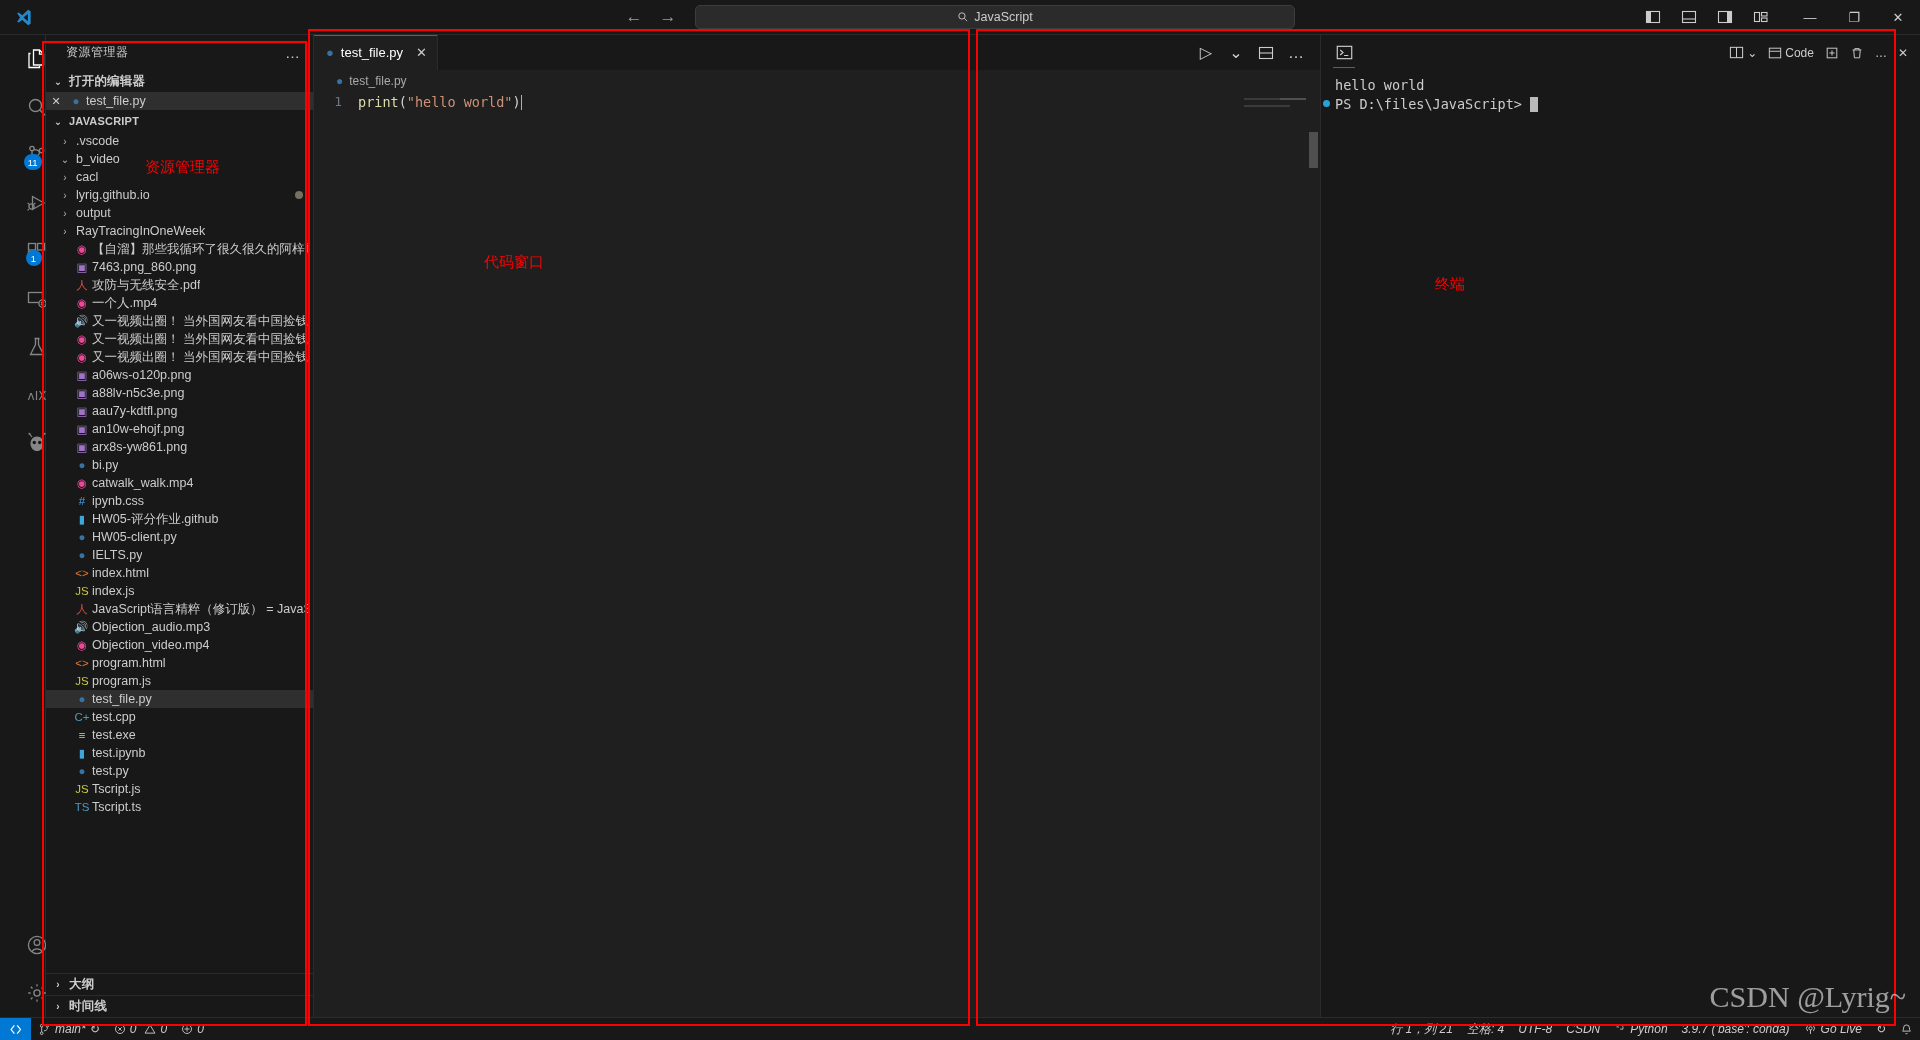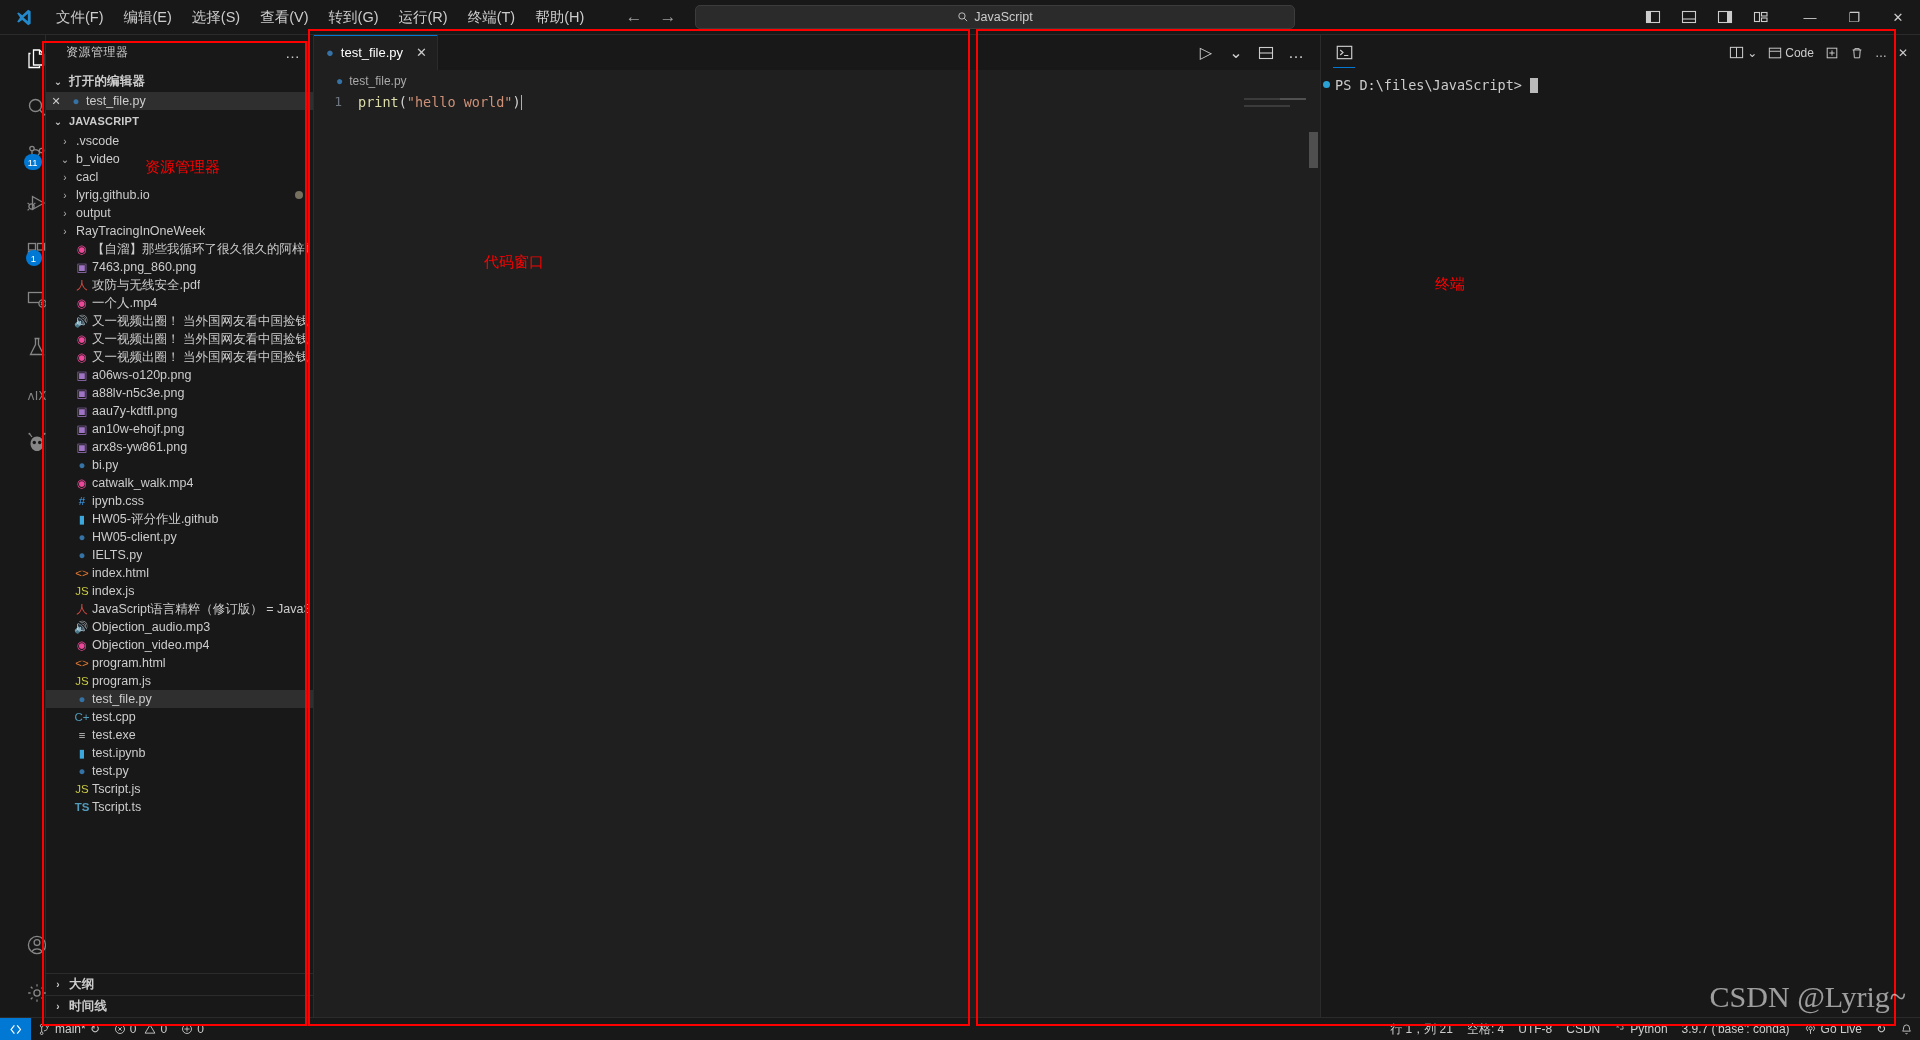--- a/index.html
+++ b/index.html
@@ -99,21 +99,21 @@
 
   
   .c-py   { color: #3572A5; }
   .c-img  { color: #a074c4; }
   .c-pdf  { color: #d14b41; }
   .c-mp4  { color: #ec4899; }
   .c-mp3  { color: #c586c0; }
   .c-css  { color: #42a5f5; }
   .c-html { color: #e37933; }
   .c-js   { color: #cbcb41; }
-  .c-ts   { color: #519aba; font-weight: bold; }
+  .c-ts   { color: #519aba; }
   .c-cpp  { color: #519aba; }
   .c-exe  { color: #cccccc; }
   .c-nb   { color: #3ba7dd; }
   .c-fold { color: #cccccc; }
 
   
   .editorarea { flex: 1 1 auto; display: flex; flex-direction: column; background: #1f1f1f; min-width: 0; position: relative; }
   .tabsrow { height: 35px; background: #181818; display: flex; align-items: stretch; flex: 0 0 35px; position: relative; }
   .tab {
     display: flex; align-items: center; gap: 7px; padding: 0 10px 0 12px;
@@ -164,21 +164,21 @@
   .tbullet { position: absolute; left: -12px; top: 5px; width: 7px; height: 7px; border-radius: 50%; background: #2aa2d6; }
   .t-ps { color: #cccccc; }
   .t-cmd { color: #d7ba7d; }
   .t-flag { color: #9cdcfe; }
   .t-path { color: #569cd6; }
   .tcursor { display:inline-block; width:8px; height:15px; background:#cccccc; vertical-align:-3px; opacity:.9; }
 
   
   .statusbar {
     height: 23px; flex: 0 0 23px; background: #181818; display: flex; align-items: center;
-    font-size: 12px; color: #cccccc; border-top: 1px solid #2b2b2b;
+    font-size: 12px; color: #cccccc; border-top: 1px solid #2b2b2b; font-style: italic;
   }
   .sb-remote { background: #0078d4; color: #fff; height: 23px; display:flex; align-items:center; padding: 0 8px; }
   .sb-item { display: flex; align-items: center; gap: 4px; padding: 0 7px; height: 23px; white-space: nowrap; }
   .sb-right { margin-left: auto; display: flex; align-items: center; }
 
   
   .anno-box { position: absolute; border: 2px solid #ff0000; pointer-events: none; z-index: 50; }
   .anno-label { position: absolute; color: #ff0000; font-size: 15px; z-index: 51; pointer-events: none;
     font-family: "Liberation Sans","DejaVu Sans", sans-serif; white-space: nowrap; }
   .watermark {
@@ -190,30 +190,20 @@
 </head>
 <body>
 
 <div class="app">
 
   <div class="titlebar">
     <div class="vslogo">
       <svg width="19" height="19" viewBox="0 0 24 24">
           <path fill="#2489ca" d="M17.9 2.1 10.4 9 5.9 5.6 4 6.5l3.6 5.5L4 17.5l1.9.9 4.5-3.4 7.5 6.9L21 20V4zM17.5 7.2v9.6L12 12z"></path>
         </svg>
-    </div>
-    <div class="menu">
-      <div class="menu-item">文件(F)</div>
-      <div class="menu-item">编辑(E)</div>
-      <div class="menu-item">选择(S)</div>
-      <div class="menu-item">查看(V)</div>
-      <div class="menu-item">转到(G)</div>
-      <div class="menu-item">运行(R)</div>
-      <div class="menu-item">终端(T)</div>
-      <div class="menu-item">帮助(H)</div>
     </div>
 
     <div class="tb-center">
       <div class="navbtns">
         <div class="navarrow">←</div>
         <div class="navarrow">→</div>
       </div>
       <div class="searchbox">
         <div class="stext">
           <svg width="12" height="12" viewBox="0 0 16 16">
@@ -640,20 +630,21 @@
           <div class="ta">
             <svg width="14" height="14" viewBox="0 0 16 16">
                 <path d="M3 4.5h10M5.5 4.5V3h5v1.5M4.3 4.5l.7 9h6l.7-9" fill="none" stroke="#cccccc" stroke-width="1.1"></path>
               </svg>
           </div>
           <div class="ta">…</div>
           <div class="ta">✕</div>
         </div>
       </div>
       <div class="term-body" id="term-body">
+          <div class="tline"><span class="t-ps">hello world</span></div>
           <div class="tline"><span class="tbullet"></span><span class="t-ps">PS D:\files\JavaScript&gt; </span><span class="tcursor"></span></div>
         </div>
     </div>
   </div>
 
   <div class="statusbar">
     <div class="sb-remote">
       <svg width="15" height="15" viewBox="0 0 16 16">
           <path d="M6.8 3.5 3.3 8l3.5 4.5M9.8 3.5 13.3 8l-3.5 4.5" fill="none" stroke="#ffffff" stroke-width="1.3"></path>
         </svg>

